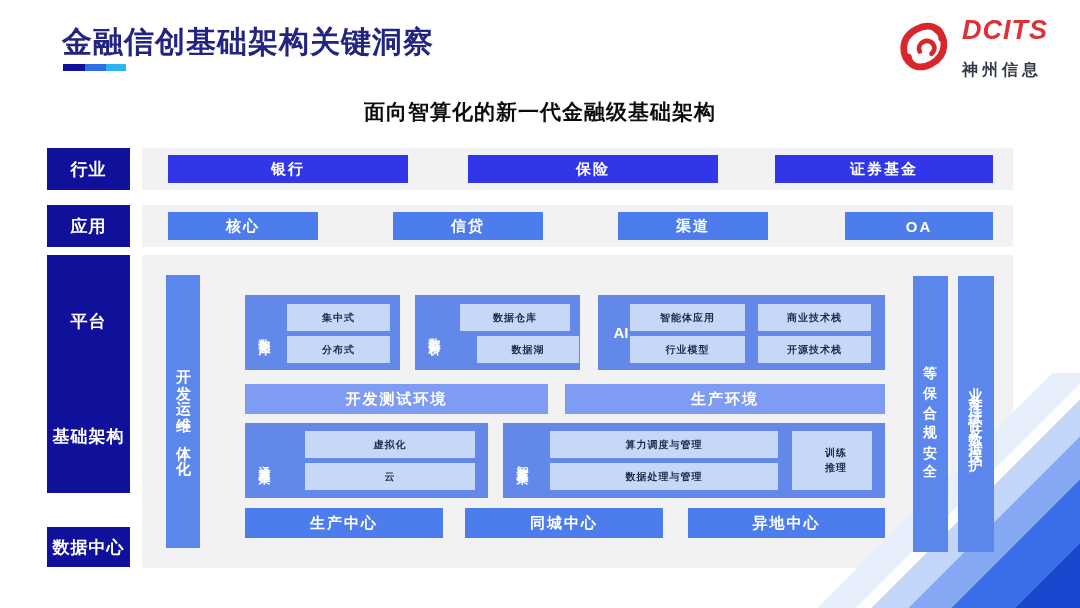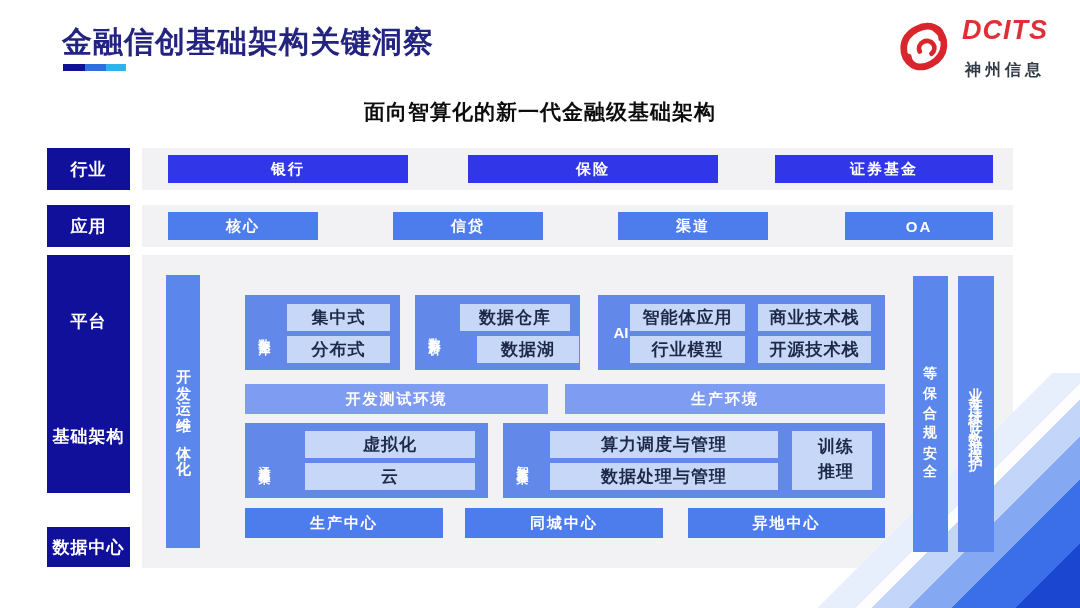--- a/index.html
+++ b/index.html
@@ -7,37 +7,37 @@
   body {
     position:relative; overflow:hidden; background:#ffffff;
     font-family:"Liberation Sans","DejaVu Sans",sans-serif;
   }
   .abs { position:absolute; }
   
   .page-title { left:62px; top:22px; font-size:30px; font-weight:800; color:#232380; letter-spacing:1px; }
   .title-underline { left:63px; top:64px; display:flex; height:7px; }
   .title-underline span { display:block; height:7px; }
   .logo-wrap { right:32px; top:16px; display:flex; align-items:center; gap:9px; }
-  .logo-text { display:flex; flex-direction:column; line-height:1.05;text-align:center; }
+  .logo-text { display:flex; flex-direction:column; line-height:1.05; }
   .logo-brand { font-size:27px; font-weight:900; font-style:italic; color:#df3038; letter-spacing:1px; }
   .logo-company { font-size:16px; font-weight:700; color:#333a47; letter-spacing:4px; margin-top:18px; }
   .subtitle { left:0; top:98px; width:1080px; text-align:center; font-size:21px; font-weight:800; color:#0d0d0d; letter-spacing:1px; }
   
   .side-box { left:47px; width:83px; background:#10109a; color:#fff; font-weight:700; font-size:17px;
               display:flex; align-items:center; justify-content:center; text-align:center; letter-spacing:1px; }
   
   .strip { left:142px; width:871px; background:#f2f2f4; }
   .blue-box { position:absolute; color:#fff; font-weight:700; font-size:15px;
               display:flex; align-items:center; justify-content:center; letter-spacing:2px; }
   .industry-box { background:#3136e9; }
   .app-box, .center-box { background:#4d7dec; }
   .env-box { background:#7e9cf1; }
   .container-blk { position:absolute; background:#6289ea; }
-  .inner-box { position:absolute; background:#c7d7f8; color:#1e2947; font-weight:700; font-size:17px;
-               display:flex; align-items:center; justify-content:center; letter-spacing:1px;font-family:Liberation Mono, monospace; }
+  .inner-box { position:absolute; background:#c7d7f8; color:#1e2947; font-weight:700; font-size:10px;
+               display:flex; align-items:center; justify-content:center; letter-spacing:1px; }
   .vlabel { position:absolute; top:0; bottom:0; display:flex; align-items:center; justify-content:center;
             writing-mode:vertical-rl; text-orientation:upright; color:#fff; font-weight:700; }
   .blk-label { left:6px; width:26px; font-size:12px; letter-spacing:0.18em; }
   .vbar { position:absolute; background:#5b86ec; display:flex; align-items:center; justify-content:center;
           writing-mode:vertical-rl; text-orientation:upright; color:#fff; font-weight:700; z-index:1; }
   .panel-child { z-index:1; }
   .ai-label { position:absolute; left:8px; top:0; bottom:0; width:30px; display:flex; align-items:center;
               justify-content:center; color:#fff; font-weight:700; font-size:15px; }
   .two-line { white-space:pre-line; text-align:center; line-height:1.45;padding-left:8px; }
   

